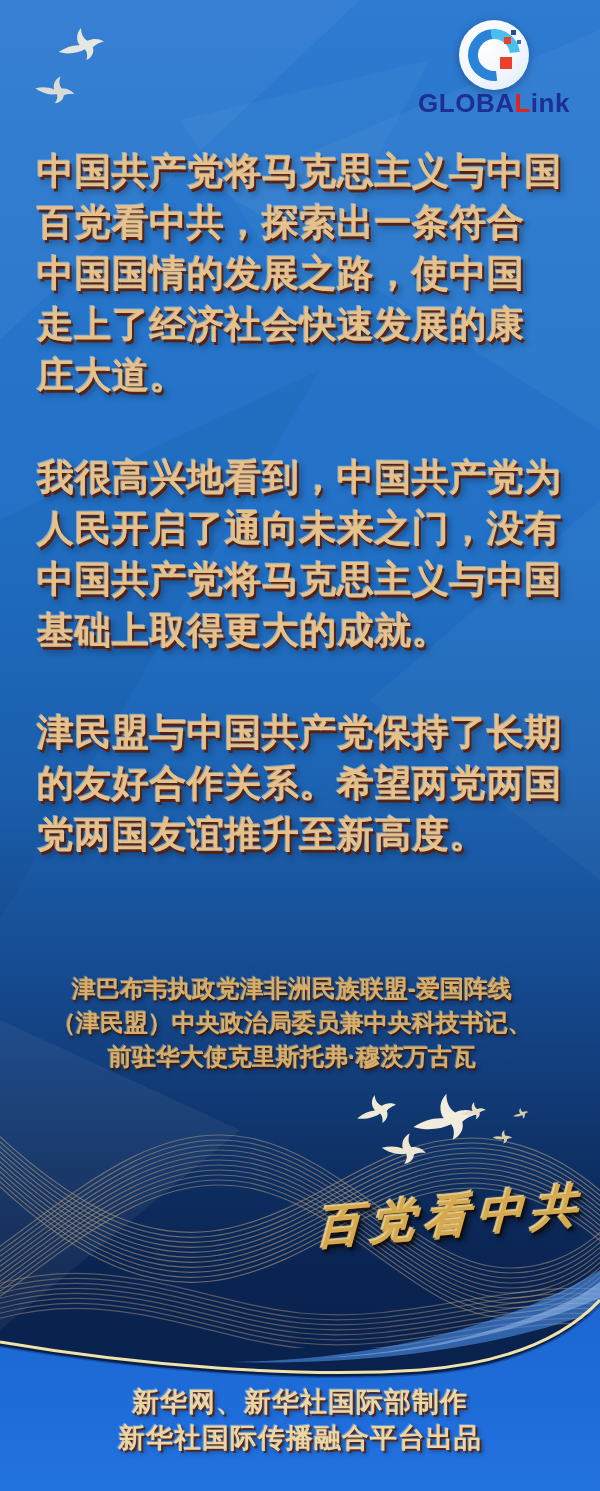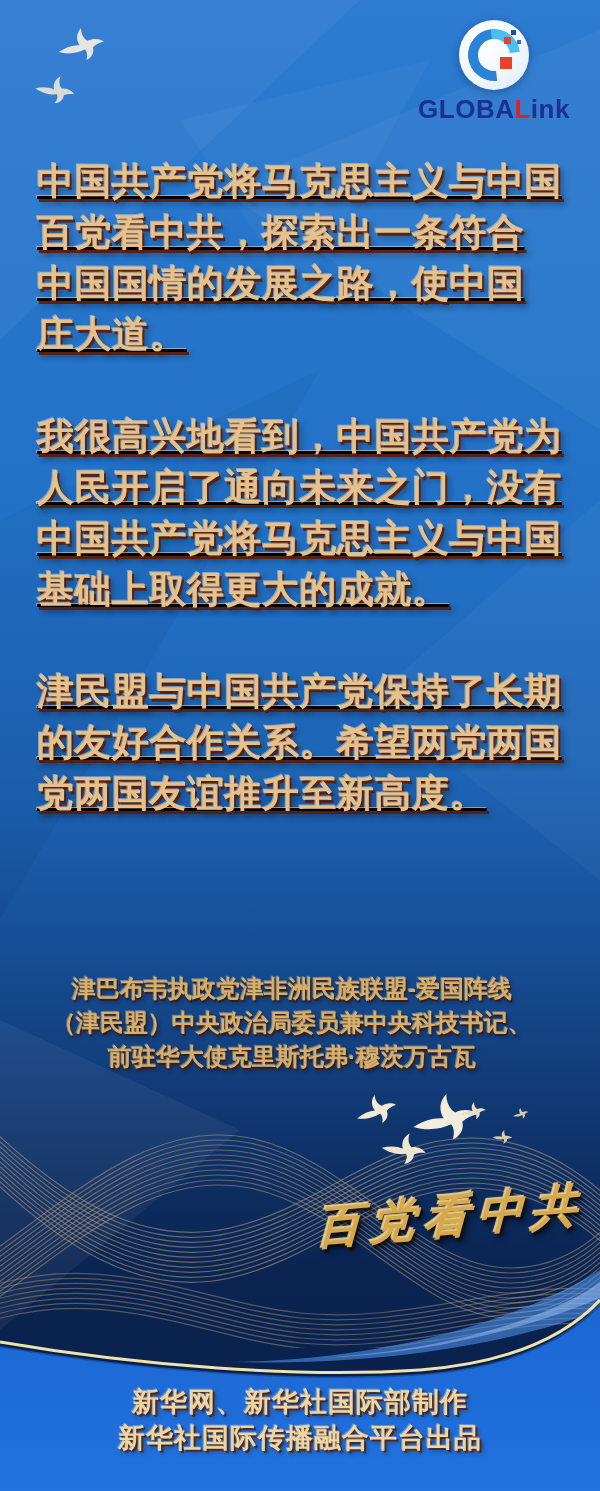--- a/index.html
+++ b/index.html
@@ -20,26 +20,26 @@
     background:radial-gradient(circle at 35% 30%,#ffffff 0%,#f2f7fd 55%,#d9e6f6 100%);
     box-shadow:0 2px 8px rgba(0,20,60,.35);}
   .g-ring{position:absolute;inset:9px;border-radius:50%;
     border:10px solid #2b83d8;border-right-color:transparent;border-top-color:#49bfee;
     transform:rotate(38deg);}
   .g-sq{position:absolute;}
   .g-sq1{width:12px;height:12px;background:#e8402a;left:41px;top:37px;}
   .g-sq2{width:7px;height:7px;background:#e8402a;left:45px;top:17px;}
   .g-sq3{width:5px;height:5px;background:#1f4e9c;left:52px;top:10px;}
   .g-sq4{width:4px;height:4px;background:#3a6fc0;left:58px;top:20px;}
-  .brand-text{margin-top:6px;font-size:26px;font-weight:bold;letter-spacing:.5px;line-height:1;}
+  .brand-text{font-size:26px;font-weight:bold;letter-spacing:.5px;line-height:1;}
   .brand-navy{color:#1d2f91;}
   .brand-red{color:#e2231a;}
 
   
-  .quote{position:absolute;top:156px;left:0;right:0;padding:0 37px;text-decoration:underline;}
+  .quote{position:absolute;top:146px;left:0;right:0;padding:0 37px;}
   .para{margin:0 0 51px 0;}
   .q-line{
     white-space:nowrap;font-size:37px;font-weight:bold;letter-spacing:.5px;line-height:51px;
     color:#e5c28c;
     text-shadow:-1px -1px 0 rgba(255,244,214,.45), 2px 3px 0 rgba(92,28,8,.9), 4px 5px 6px rgba(0,0,0,.35);
   }
   .attribution{position:absolute;top:972px;left:0;right:16px;padding:0 42px;text-align:center;}
   .a-line{
     white-space:nowrap;font-size:24px;font-weight:bold;line-height:34px;color:#d6b06a;
     text-shadow:-1px -1px 0 rgba(255,240,200,.35), 1px 2px 0 rgba(70,24,6,.85), 2px 3px 4px rgba(0,0,0,.4);
@@ -104,20 +104,21 @@
       <div class="g-sq g-sq4"></div>
     </div>
     <div class="brand-text"><span class="brand-navy">GLOBA</span><span class="brand-red">L</span><span class="brand-navy">ink</span></div>
   </div>
 
   <div class="quote">
     <div class="para">
       <div class="q-line">中国共产党将马克思主义与中国</div>
       <div class="q-line">百党看中共，探索出一条符合</div>
       <div class="q-line">中国国情的发展之路，使中国</div>
+      <div class="q-line">走上了经济社会快速发展的康</div>
       <div class="q-line">庄大道。</div>
     </div>
     <div class="para">
       <div class="q-line">我很高兴地看到，中国共产党为</div>
       <div class="q-line">人民开启了通向未来之门，没有</div>
       <div class="q-line">中国共产党将马克思主义与中国</div>
       <div class="q-line">基础上取得更大的成就。</div>
     </div>
     <div class="para">
       <div class="q-line">津民盟与中国共产党保持了长期</div>

